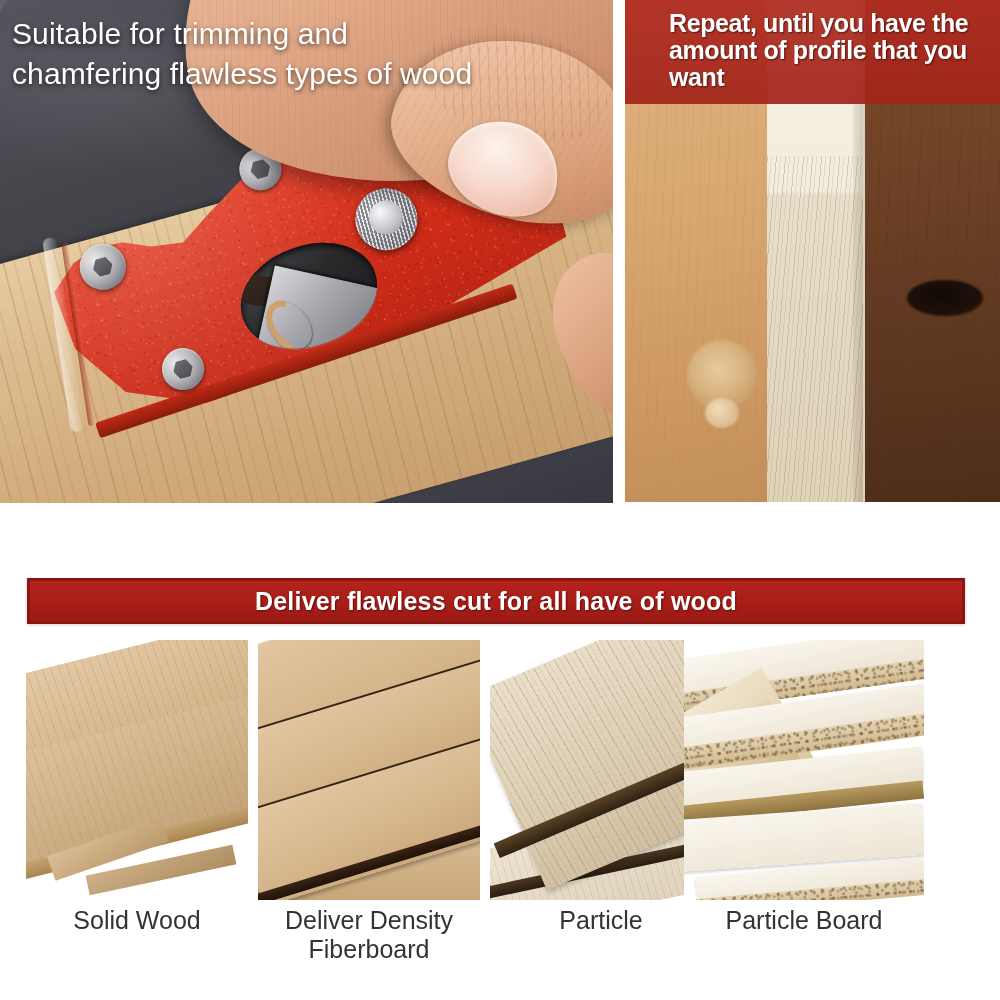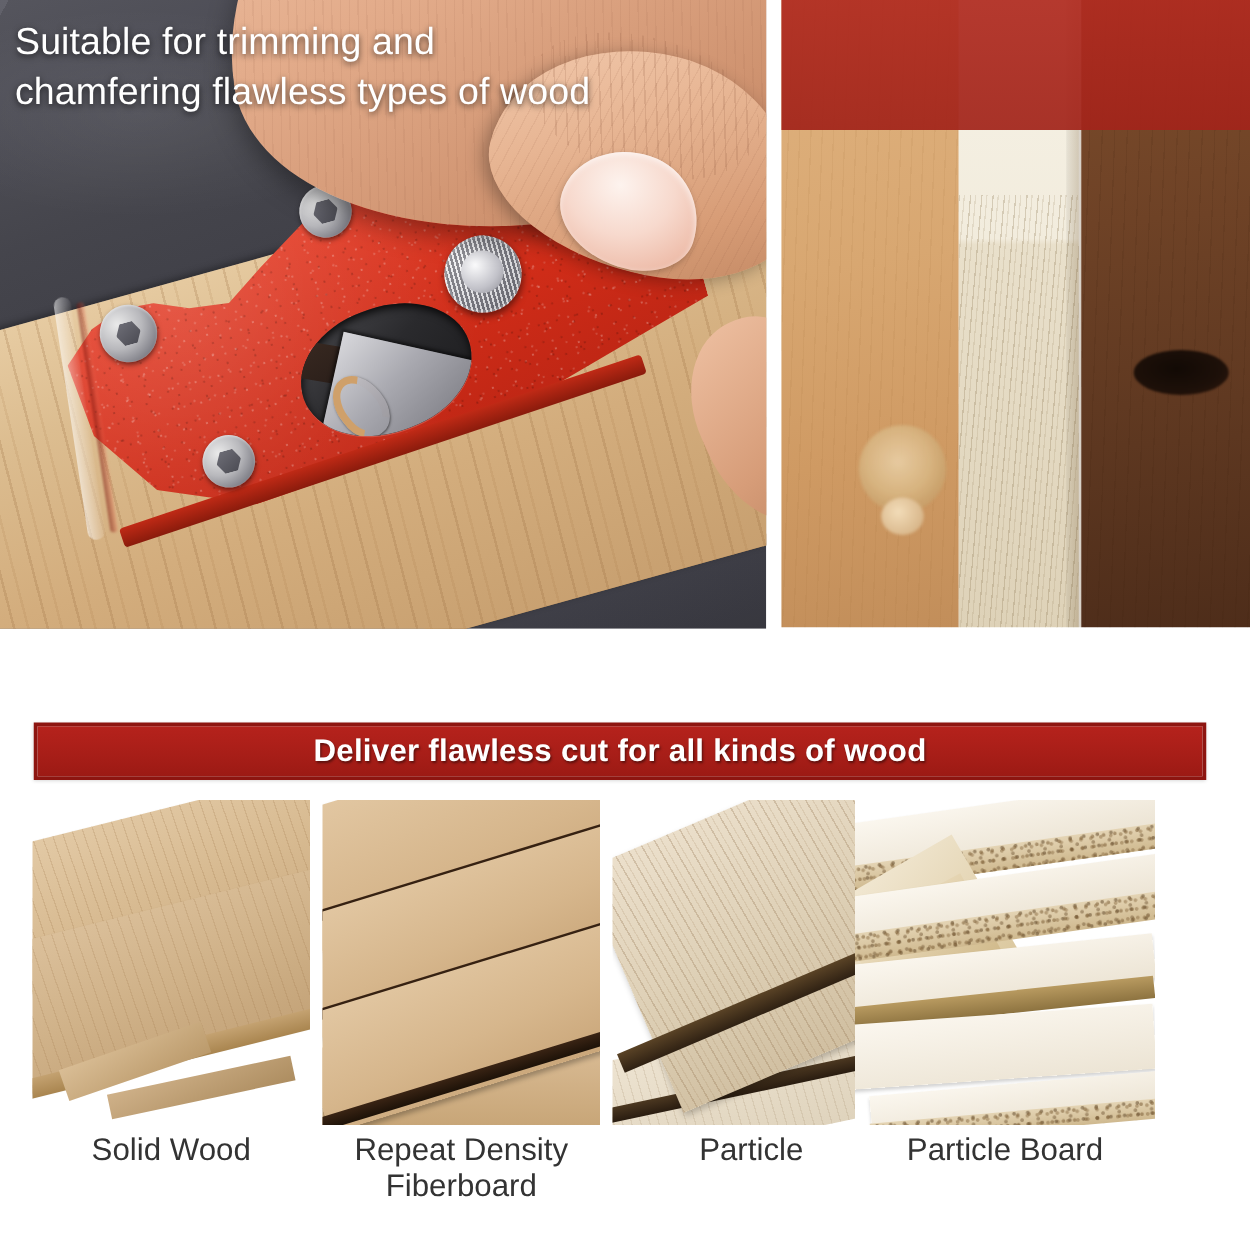--- a/index.html
+++ b/index.html
@@ -470,24 +470,25 @@
   <div class="top-right">
     <div class="tr-bg-left"></div>
     <div class="tr-knot"></div>
     <div class="tr-knot2"></div>
     <div class="tr-post"></div>
     <div class="tr-post-grain"></div>
     <div class="tr-post-edge"></div>
     <div class="tr-bg-right"></div>
     <div class="tr-dark-knot"></div>
     <div class="tr-banner"></div>
+    <div class="tr-banner-text">Repeat, until you have the amount of profile that you want</div>
   </div>
 
   <div class="banner">
-    <span class="banner-text">Deliver flawless cut for all kinds of wood</span>
+    <span class="banner-text">Deliver flawless cut for all have of wood</span>
   </div>
 
   <div class="samples">
 
     <div class="sample s-a">
       <div class="photo">
         <div class="sw-plank sw1"></div>
         <div class="sw-plank sw2"></div>
         <div class="sw-edge"></div>
         <div class="sw-stick"></div>
@@ -503,21 +504,21 @@
       <div class="photo">
         <div class="mdf-face"></div>
         <div class="mdf-b mdf1"></div>
         <div class="mdf-gap mdf-g1"></div>
         <div class="mdf-b mdf2"></div>
         <div class="mdf-gap mdf-g2"></div>
         <div class="mdf-b mdf3"></div>
         <div class="mdf-gap mdf-g3"></div>
       </div>
       <div class="label">
-        <div>Repeat Density</div>
+        <div>Deliver Density</div>
         <div>Fiberboard</div>
       </div>
     </div>
 
     <div class="sample s-c">
       <div class="photo">
         <div class="ply-board2"></div>
         <div class="ply-edge2"></div>
         <div class="ply-board"></div>
         <div class="ply-edge"></div>

